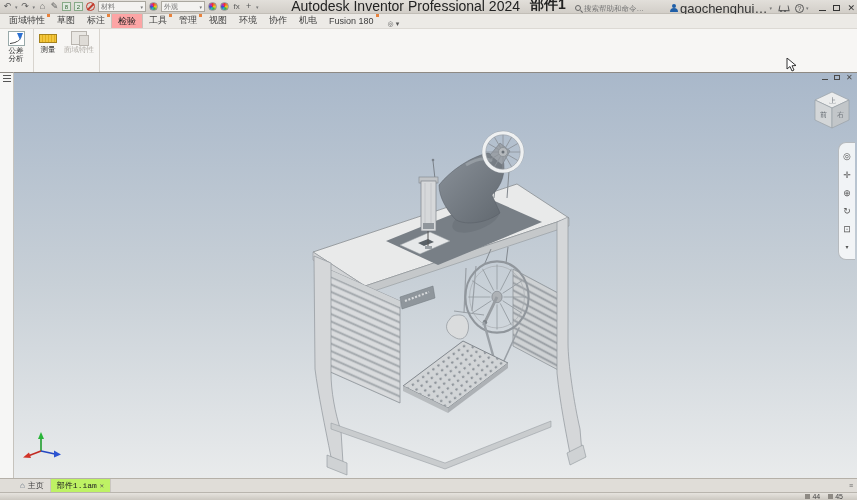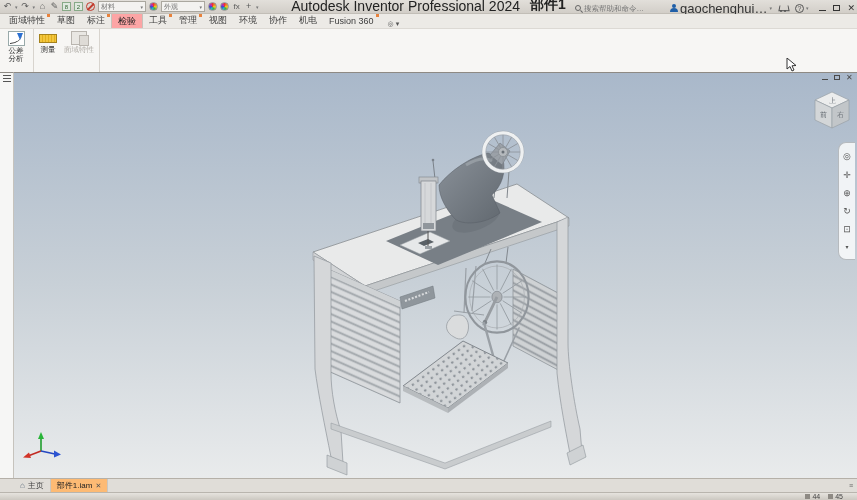--- a/index.html
+++ b/index.html
@@ -103,21 +103,21 @@
   .navbar span { line-height:1; }
 
   .viewcube { left:806px; top:86px; width:52px; height:58px; }
   .triad { left:20px; top:430px; width:46px; height:30px; }
   .cursor { left:786px; top:58px; width:12px; height:14px; }
 
   
   .tabbar { left:0; top:478px; width:857px; height:14px; background:#e0ddd8;
     border-top:1px solid #b5b0a8; display:flex; align-items:stretch; font-size:8px; color:#444; }
   .dtab { display:flex; align-items:center; gap:3px; padding:0 6px; border-right:1px solid #cac6c0; }
-  .dtab.activedoc { background:#fdba74; color:#222; }
+  .dtab.activedoc { background:#bef264; color:#222;font-family:Liberation Mono, monospace; }
   .dtab .x { color:#555; font-size:7px; }
   .tablist-btn { margin-left:auto; padding-right:4px; display:flex; align-items:center;
     font-size:7px; color:#666; }
   .statusbar { left:0; top:492px; width:857px; height:8px;
     background:linear-gradient(#e6e3de,#ccc8c1); border-top:1px solid #b9b5ae;
     display:flex; align-items:center; justify-content:flex-end; gap:8px;
     font-size:7px; color:#444; padding-right:14px; }
   .cnt { display:flex; align-items:center; gap:2px; }
   .cnt i { width:5px; height:5px; background:#8e8a84; display:inline-block; }
 </style>
@@ -208,21 +208,21 @@
     <div class="rtab">
         <span>环境</span>
       </div>
     <div class="rtab">
         <span>协作</span>
       </div>
     <div class="rtab">
         <span>机电</span>
       </div>
     <div class="rtab">
-        <span>Fusion 360</span>
+        <span>Fusion 180</span>
         <i class="badge"></i>
       </div>
     <div class="ribtoggle">
       <span>◎</span>
       <span>▾</span>
     </div>
   </div>
 
   <div class="abs ribbon">
     <div class="rpanel" style="width:34px">

